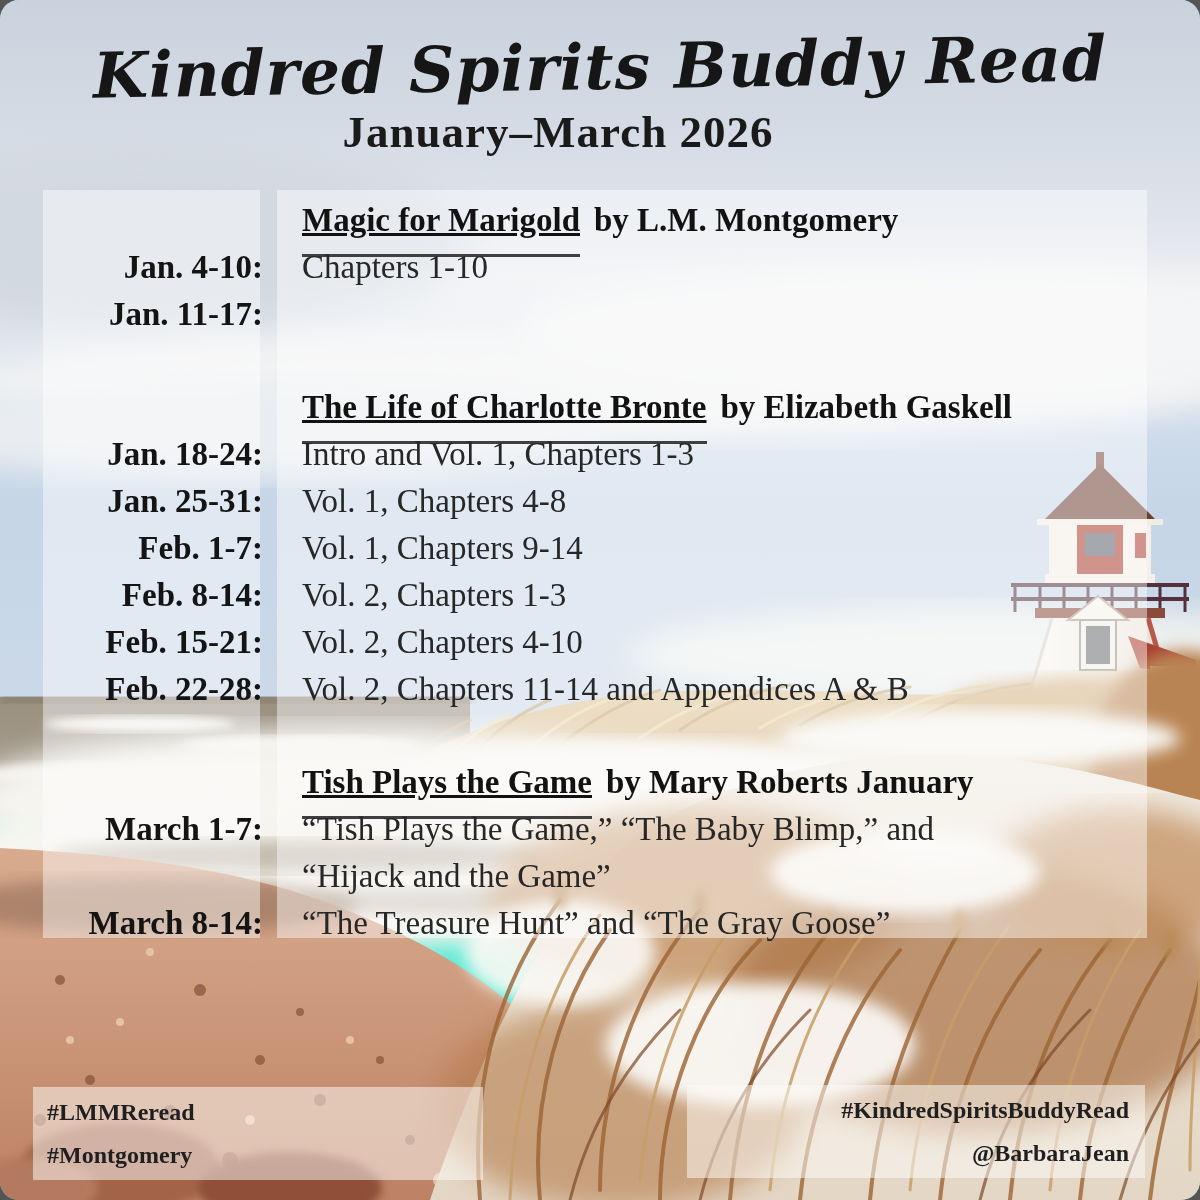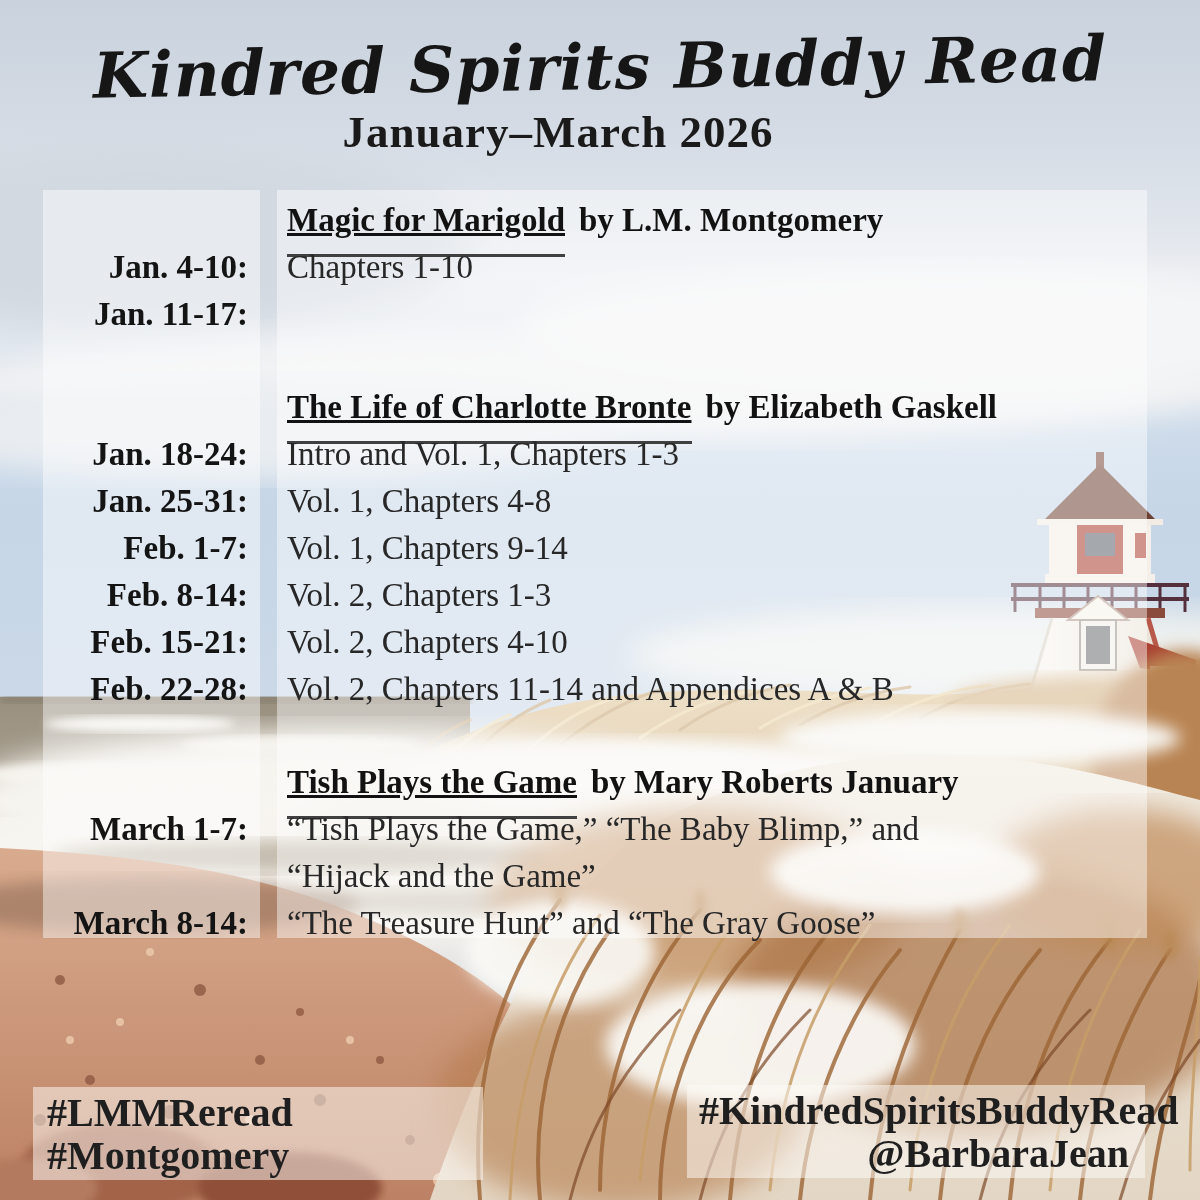--- a/index.html
+++ b/index.html
@@ -1,18 +1,18 @@
 <!DOCTYPE html>
 <html><head>
 <meta charset="utf-8">
 <style>
   html,body{margin:0;padding:0;background:#555;}
   .canvas{
     position:relative;width:1200px;height:1200px;overflow:hidden;
-    font-family:"Liberation Serif", serif;color:#1b1b1b;background:#e5e5e5;
+    font-family:"Liberation Serif", serif;color:#1b1b1b;background:#5eead4;border-radius:19px;
   }
   .bg{position:absolute;left:0;top:0;width:1200px;height:1200px;z-index:0;}
 
   
   .hdr{position:absolute;left:0;top:0;width:100%;z-index:3;text-align:center;}
   .title{
     margin-top:30px;font-family:"DejaVu Serif", serif;font-style:italic;font-weight:700;
     font-size:63px;letter-spacing:1px;color:#161616;transform:rotate(-1deg);
   }
   .subtitle{
@@ -23,33 +23,33 @@
   
   .panel{position:absolute;background:rgba(255,255,255,0.45);z-index:1;}
   .date-panel{left:43px;top:190px;width:217px;height:748px;}
   .main-panel{left:277px;top:190px;width:870px;height:748px;}
 
   
   .schedule{position:absolute;left:43px;top:197px;width:1140px;z-index:2;font-size:33px;}
   .srow{display:flex;align-items:flex-start;}
   .sdate{
     width:217px;box-sizing:border-box;text-align:right;padding-right:12px;
-    font-weight:700;line-height:47px;white-space:nowrap;color:#141414;flex:0 0 217px;
+    font-weight:700;line-height:47px;white-space:nowrap;color:#141414;flex:0 0 217px;margin-left:15px;
   }
   .scontent{margin-left:27px;color:#272727;}
   .sline{line-height:47px;white-space:nowrap;}
   .heading{font-weight:700;color:#121212;}
   .book-title{border-bottom:3px solid #404040;padding-bottom:16px;text-decoration:underline;}
   .book-author{margin-left:14px;}
   .spacer{height:46px;}
 
   
   .tagbox{
     position:absolute;z-index:2;background:rgba(253,251,248,0.52);
-    font-weight:700;font-size:40px;line-height:43px;color:#1f1f1f;box-sizing:border-box;
+    font-weight:700;font-size:24px;line-height:43px;color:#1f1f1f;box-sizing:border-box;
   }
   .tagbox-left{left:33px;top:1087px;width:450px;height:93px;padding:4px 0 0 14px;text-align:left;}
   .tagbox-right{left:687px;top:1085px;width:458px;height:93px;padding:4px 16px 0 12px;text-align:right;}
 </style>
 </head>
 <body>
 
 <div class="canvas">
 
   <svg class="bg" viewBox="0 0 1200 1200" xmlns="http://www.w3.org/2000/svg">

